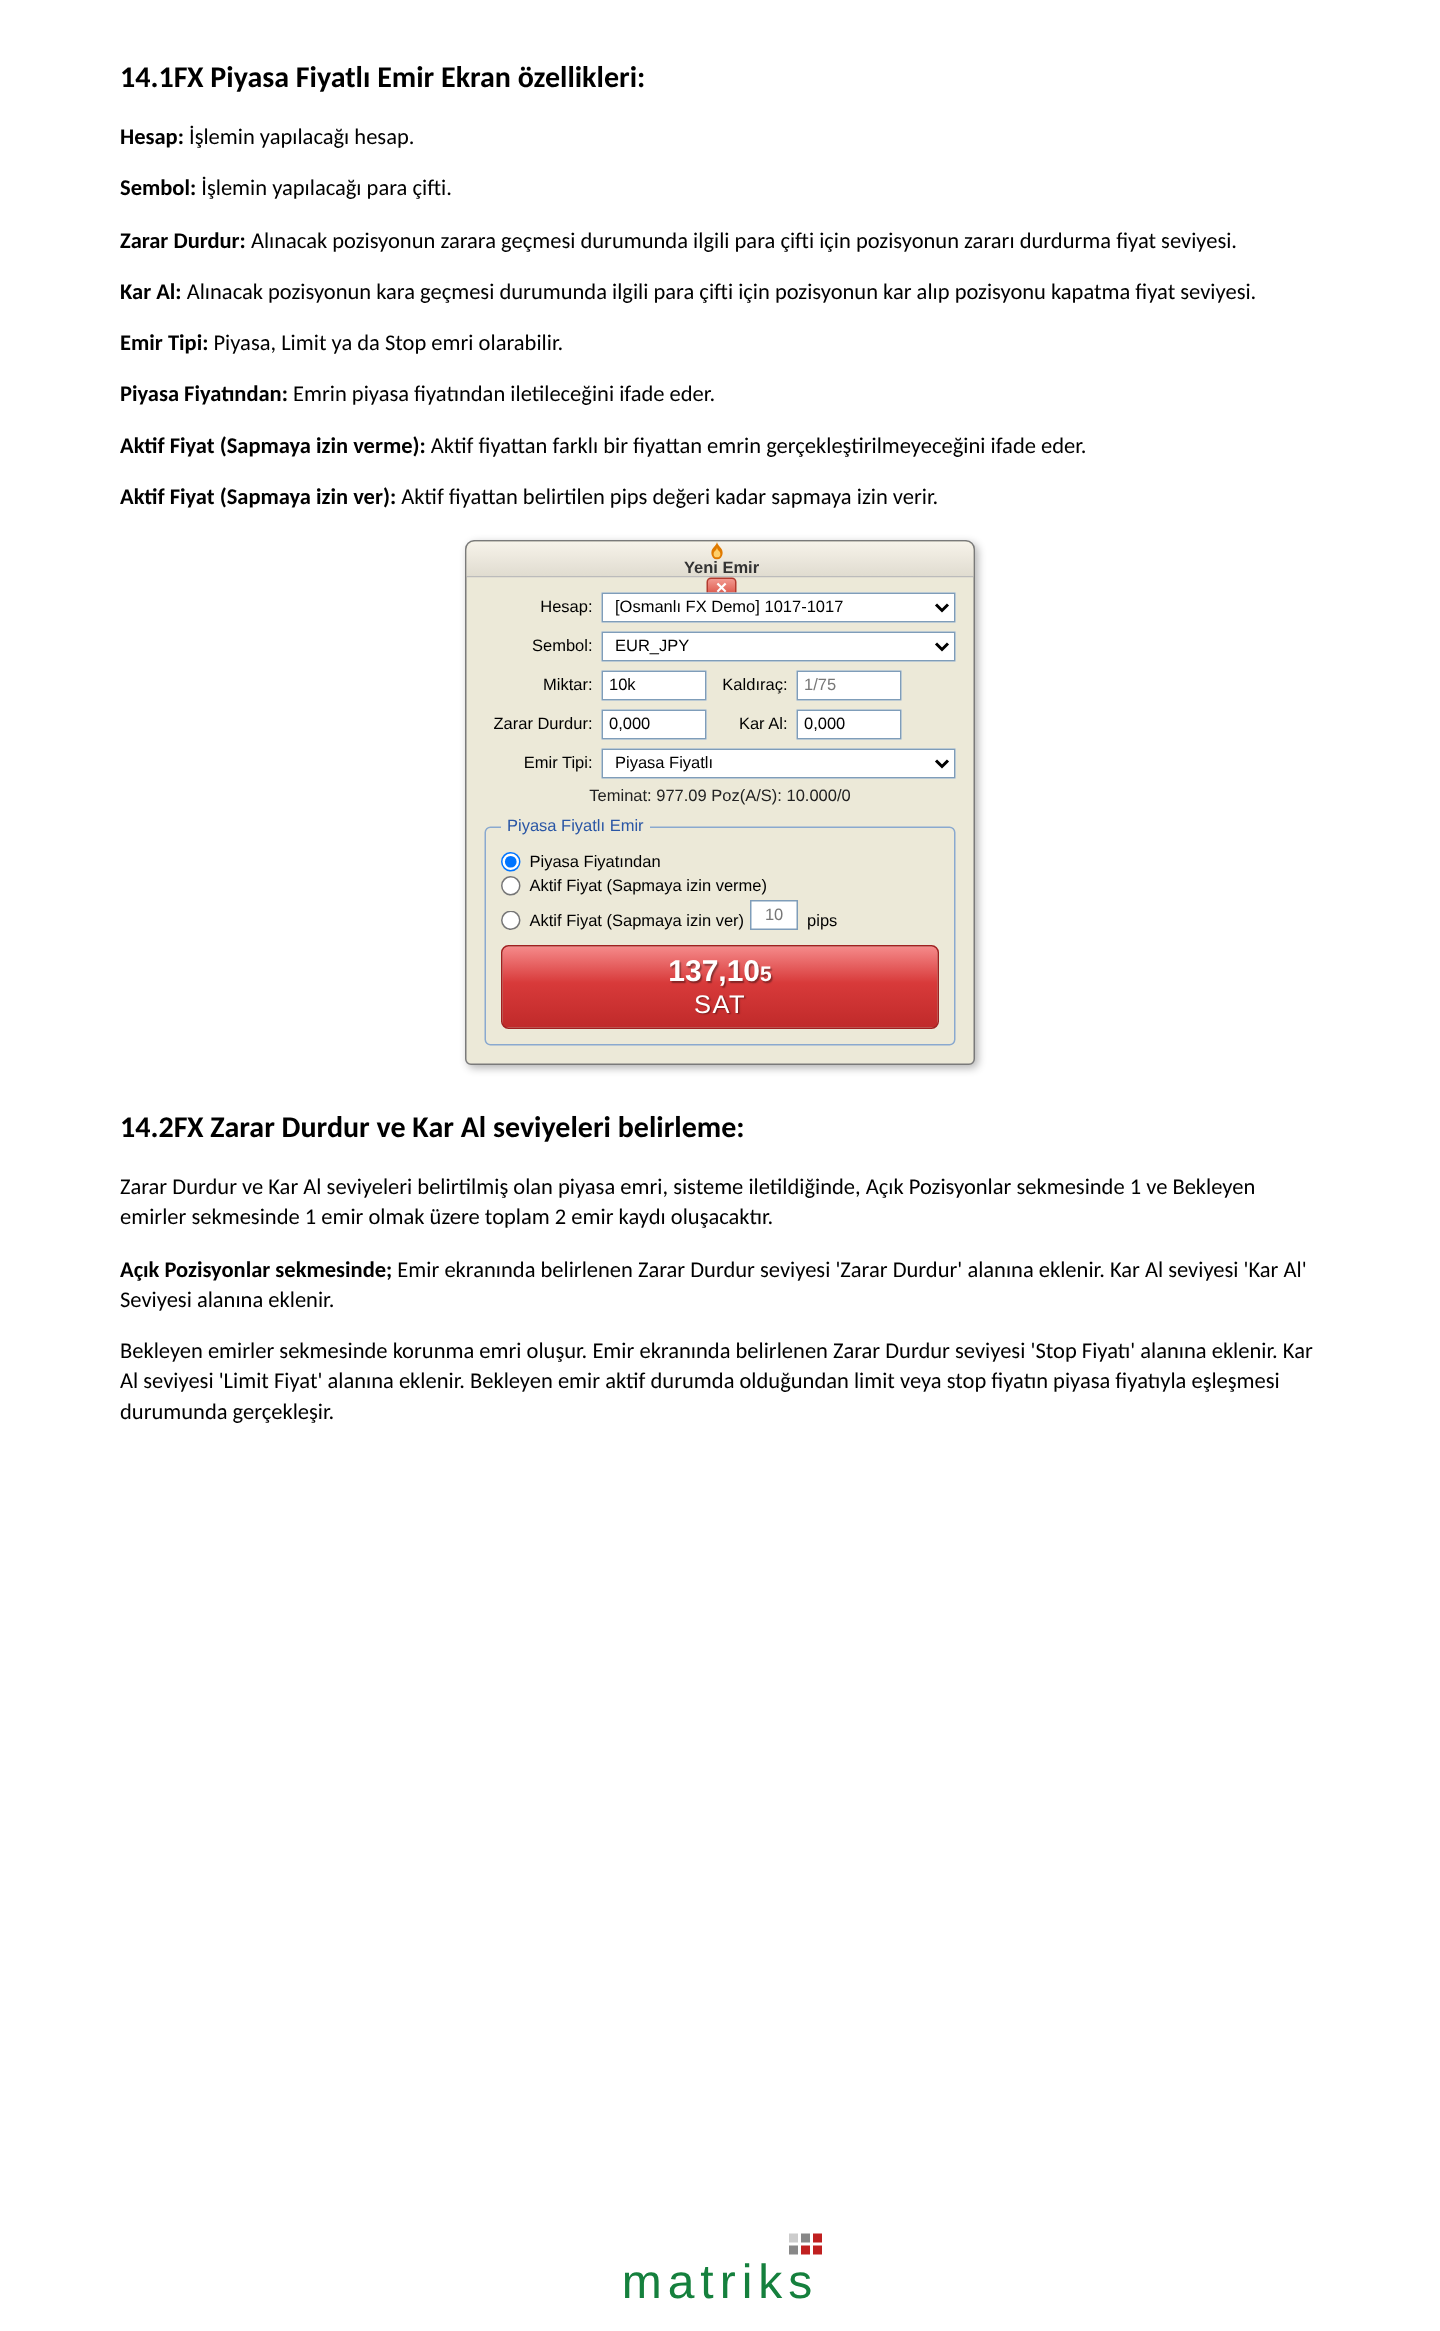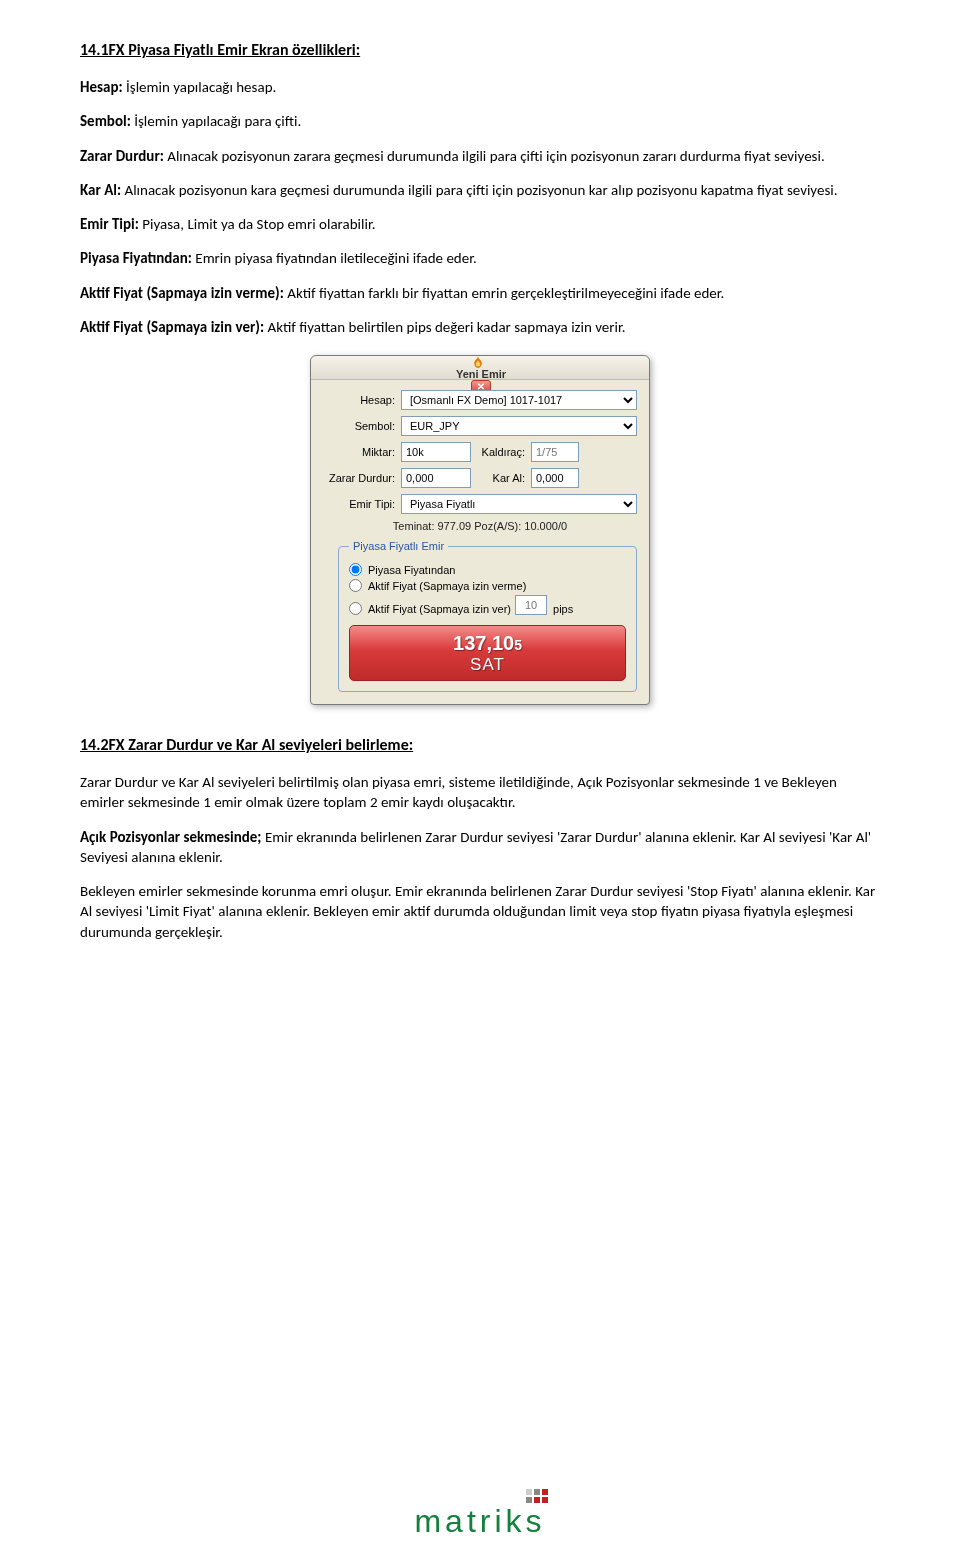--- a/index.html
+++ b/index.html
@@ -7,21 +7,21 @@
     width: 960px;
     margin: 0 auto;
     font-family: Calibri, Arial, sans-serif;
     font-size: 15px;
     color: #000;
     background: #fff;
     padding: 40px 80px 20px 80px;
     position: relative;
     min-height: 1554px;
   }
-  h2 { font-size: 16px; font-weight: bold; margin-bottom: 18px; text-decoration: underline; }
+  h2 { font-size: 20px; font-weight: bold; margin-bottom: 18px; }
   p { margin-bottom: 14px; line-height: 1.35; }
   .bold { font-weight: bold; }
   .dialog-wrap { display: flex; justify-content: center; margin: 18px 0 30px 0; }
   .dialog {
     width: 340px;
     border: 1px solid #7a7a7a;
     border-radius: 6px 6px 4px 4px;
     background: #ece9d8;
     font-family: Tahoma, Arial, sans-serif;
     font-size: 11px;
@@ -64,30 +64,29 @@
     height: 20px;
     border: 1px solid #7f9db9;
     background: #fff;
     padding: 0 4px;
     font-family: Tahoma, Arial, sans-serif;
     font-size: 11px;
   }
   select.sel { cursor: pointer; }
   .w-full { flex: 1; }
   .w-mid { width: 70px; }
-  .w-mid2 { width: 48px; }
+  .w-mid2 { width: 70px; }
   .w-sym { flex:1; }
   .disabled { background: #f0f0f0; color: #777; }
   .small-info { text-align: center; margin: 4px 0 8px 0; color: #222; }
   fieldset {
     border: 1px solid #8aa9cf;
     border-radius: 4px;
     padding: 8px 10px 10px 10px;
     margin-top: 2px;
-    margin-left: 15px;
   }
   legend { color: #2a56a5; padding: 0 4px; font-size: 11px; }
   .radio-row { display: flex; align-items: flex-end; margin: 3px 0; }
   .radio-row input { margin-right: 6px; }
   .pips-input { width: 32px; margin: 0 4px; text-align: center; }
   .price-row { display: flex; gap: 24px; margin-top: 10px; justify-content: flex-end; }
   .price-btn {
     flex: 1;
     height: 56px;
     border-radius: 5px;

